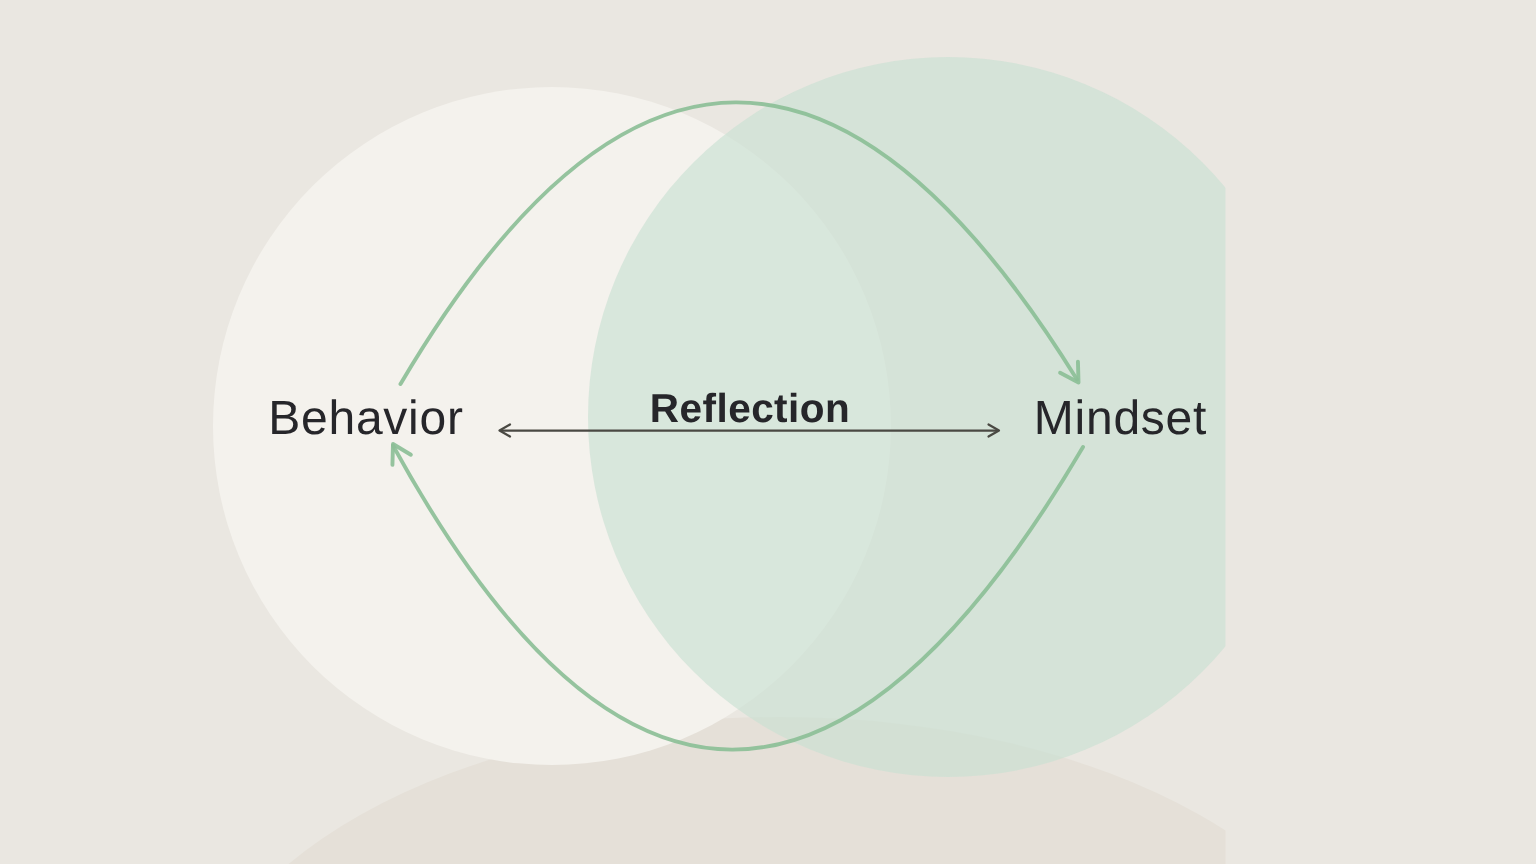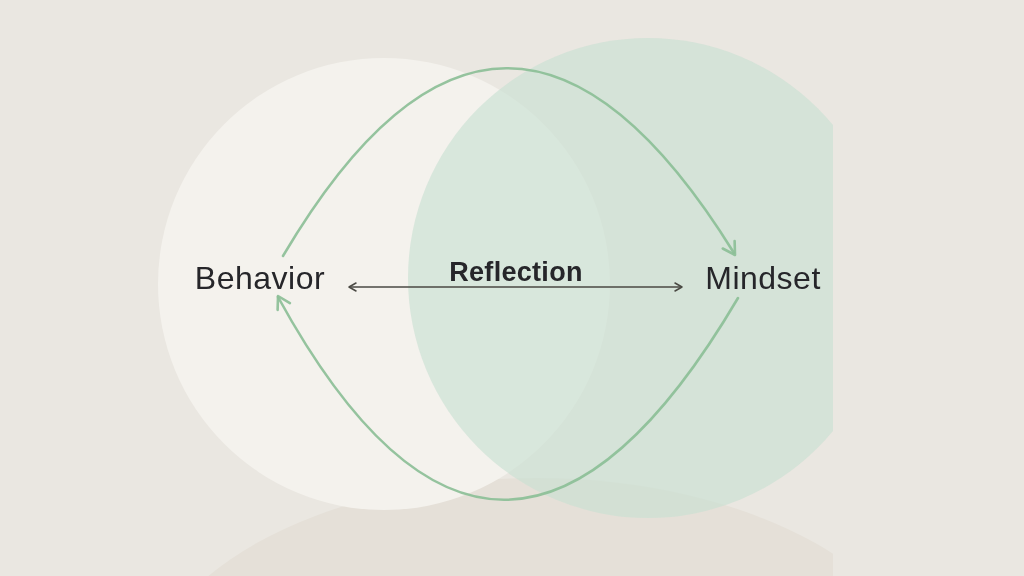--- a/index.html
+++ b/index.html
@@ -6,21 +6,20 @@
     margin: 0;
     padding: 0;
     background: #eae7e1;
     font-family: "Liberation Sans", sans-serif;
   }
   .canvas {
     position: relative;
     width: 817px;
     height: 576px;
     overflow: hidden;
-    margin-left: 16px;
   }
   .canvas svg {
     display: block;
     width: 1024px;
     height: 576px;
   }
   .node-label {
     font-family: "Liberation Sans", sans-serif;
     font-size: 32px;
     font-weight: 400;

